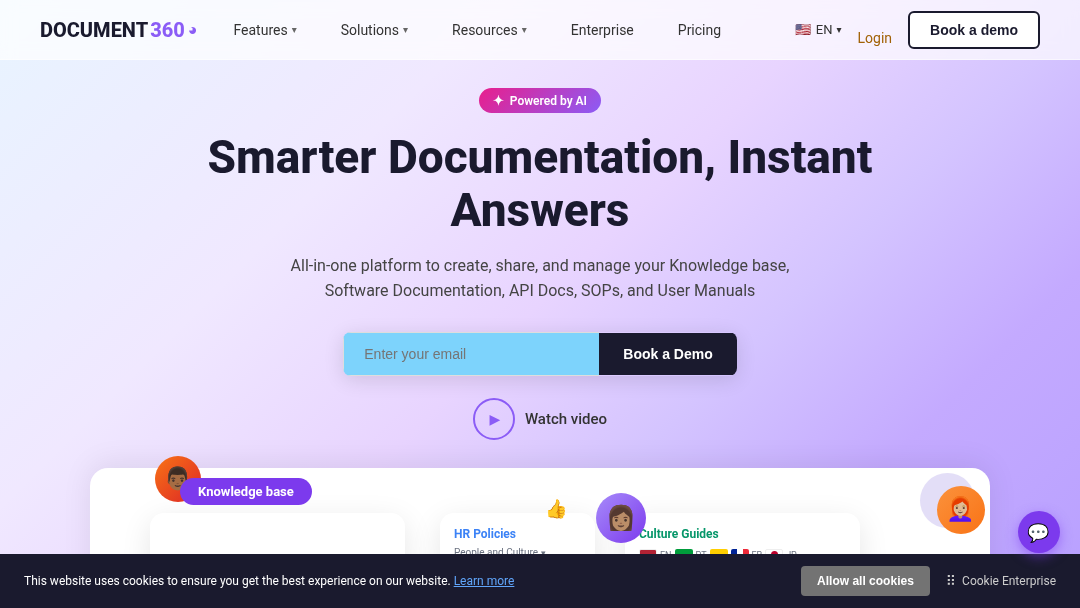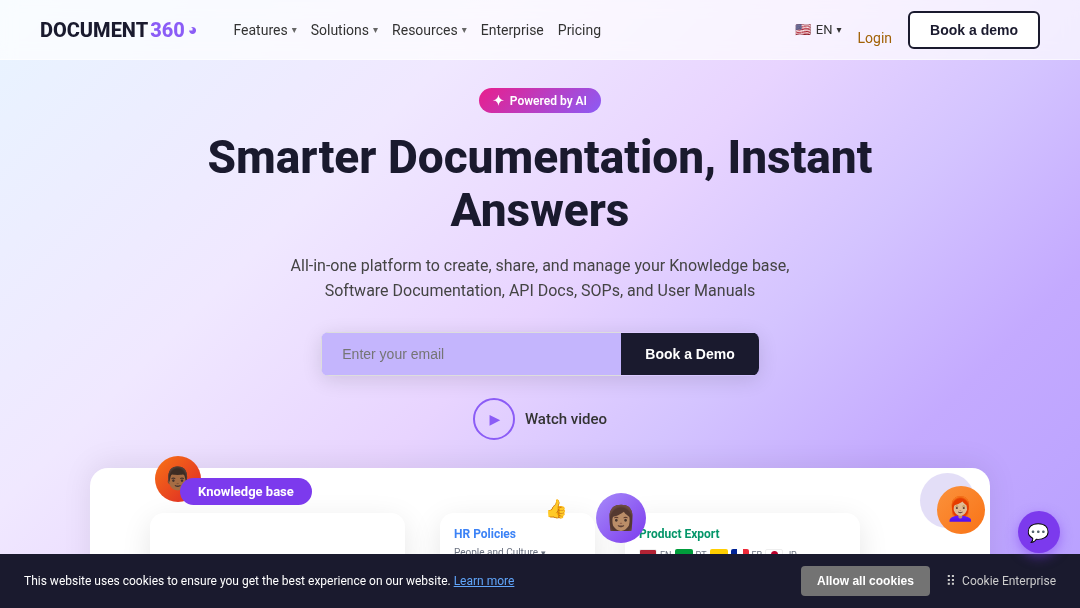--- a/index.html
+++ b/index.html
@@ -20,21 +20,21 @@
       background: rgba(255,255,255,0.7);
       backdrop-filter: blur(8px);
       border-bottom: 1px solid rgba(255,255,255,0.5);
     }
     .nav-logo { margin-right: 36px; }
     .logo-text {
       font-size: 20px; font-weight: 800; color: #1a1a2e;
       display: flex; align-items: center; gap: 2px;
     }
     .logo-text span.accent { color: #8b5cf6; }
-    .nav-links { display: flex; align-items: center; gap: 14px; flex: 1; }
+    .nav-links { display: flex; align-items: center; gap: 44px; flex: 1; }
     .nav-link {
       font-size: 14px; color: #333; cursor: pointer;
       display: flex; align-items: center; gap: 4px;
     }
     .nav-link .chevron { font-size: 10px; color: #666; }
     .nav-right { display: flex; align-items: center; gap: 16px; }
     .lang-btn {
       display: flex; align-items: center; gap: 4px;
       font-size: 13px; color: #333; cursor: pointer;
     }
@@ -82,24 +82,24 @@
     }
 
     
     .cta-row {
       display: flex; align-items: center; gap: 0;
       margin-bottom: 22px;
       box-shadow: 0 4px 20px rgba(0,0,0,0.12);
       border-radius: 8px; overflow: hidden;
     }
     .email-input {
-      width: 300px; padding: 13px 20px;
+      width: 256px; padding: 13px 20px;
       border: 1px solid #ddd; border-right: none;
       font-size: 14px; color: #666; outline: none;
-      background: #c4b5fd;
+      background: #7dd3fc;
     }
     .btn-book-demo {
       background: #1a1a2e; color: white;
       border: none; padding: 13px 24px;
       font-size: 14px; font-weight: 600; cursor: pointer;
     }
 
     
     .watch-row {
       display: flex; align-items: center; gap: 10px;
@@ -297,21 +297,21 @@
 
   <div style="position:absolute;right:95px;top:18px;width:48px;height:48px;border-radius:50%;background:linear-gradient(135deg,#fb923c,#f97316);display:flex;align-items:center;justify-content:center;font-size:23px;overflow:hidden;z-index:20;">👩🏼‍🦰</div>
 
   <div style="position:absolute;right:60px;top:95px;background:#059669;color:white;border-radius:22px;padding:9px 20px;font-size:13px;font-weight:700;z-index:20;white-space:nowrap;">User Manual</div>
 
   <svg style="position:absolute;right:50px;top:120px;z-index:25;" width="80" height="60">
     <path d="M 60 5 Q 20 30 50 50" stroke="#374151" stroke-width="2" fill="none"></path>
   </svg>
 
   <div class="card" style="left:625px;top:45px;width:235px;height:155px;padding:14px;">
-    <div style="font-size:12px;font-weight:700;color:#059669;margin-bottom:8px;">Product Export</div>
+    <div style="font-size:12px;font-weight:700;color:#059669;margin-bottom:8px;">Culture Guides</div>
     <div style="display:flex;gap:3px;margin-bottom:8px;align-items:center;">
       <div style="width:18px;height:12px;border-radius:2px;background:linear-gradient(#b22234 45%,white 45%,white 55%,#b22234 55%);border:1px solid #eee;"></div>
       <span style="font-size:9px;color:#6b7280;">EN</span>
       <div style="width:18px;height:12px;border-radius:2px;background:#009c3b;"></div>
       <span style="font-size:9px;color:#6b7280;">PT</span>
       <div style="width:18px;height:12px;border-radius:2px;background:#ffce00;"></div>
       <div style="width:18px;height:12px;border-radius:2px;background:linear-gradient(90deg,#002395 33%,white 33%,white 66%,#ED2939 66%);"></div>
       <span style="font-size:9px;color:#6b7280;">FR</span>
       <div style="width:18px;height:12px;border-radius:2px;background:white;border:1px solid #eee;display:flex;align-items:center;justify-content:center;">
           <div style="width:7px;height:7px;border-radius:50%;background:#bc002d;"></div>

